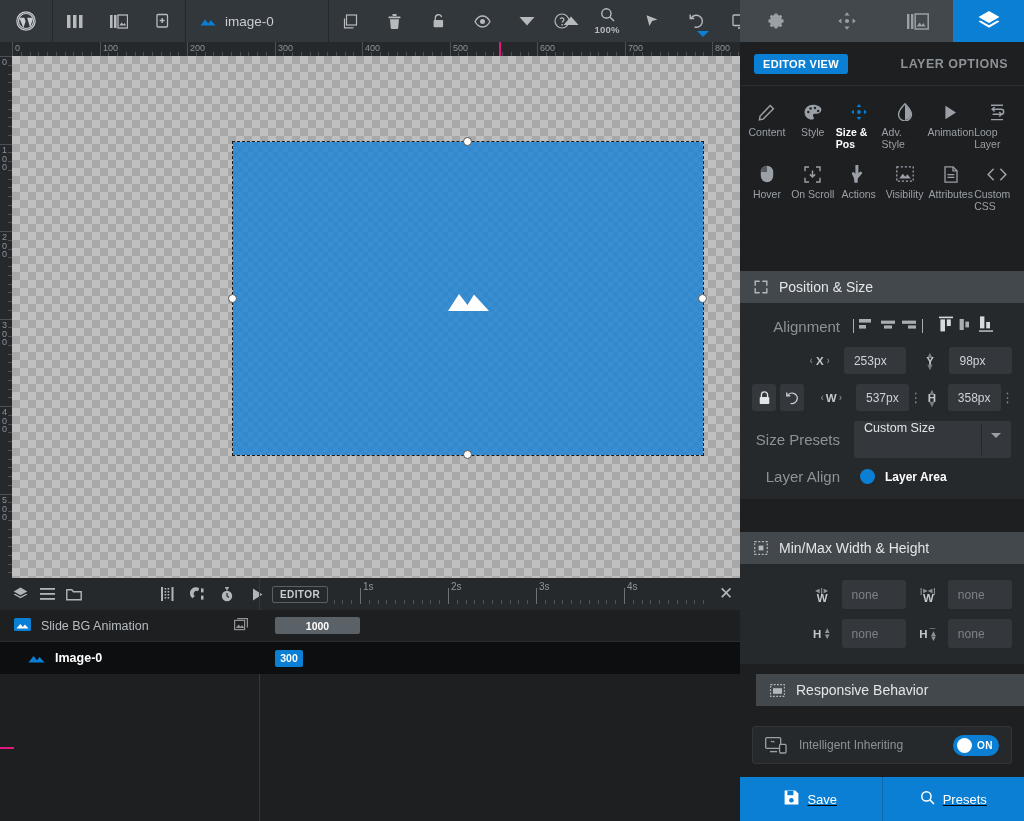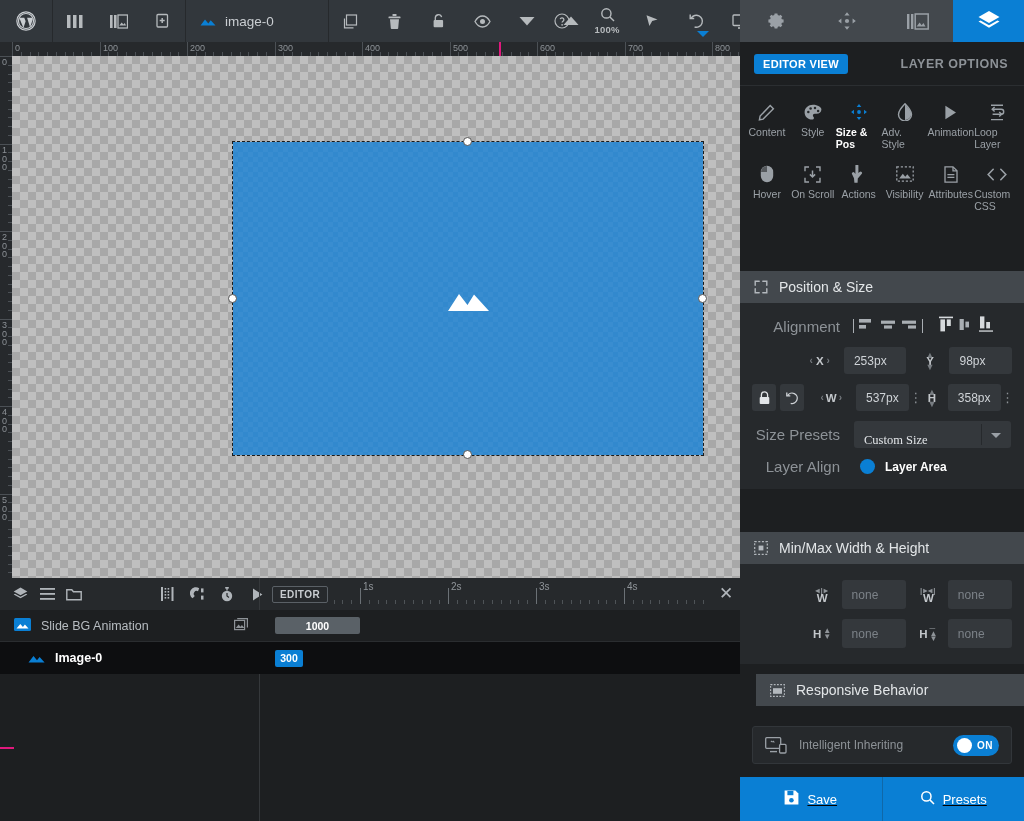--- a/index.html
+++ b/index.html
@@ -190,22 +190,22 @@
     cursor: text;
   }
   .field.ph { color: #7c8288; }
   .axis-ic { color: #c3c7cb; font-size: 11.5px; font-weight: bold; display: flex; align-items: center; justify-content: center; }
   .sq-btn {
     width: 27px; height: 27px; background: #34383c; border-radius: 3px; color: #cfd3d7;
     display: flex; align-items: center; justify-content: center; cursor: pointer;
   }
   .kebab { color: #8d9297; font-size: 13px; line-height: 8px; cursor: pointer; letter-spacing:0; }
   .select {
-    background: #34383c; border-radius: 3px; height: 27px; color: #e2e5e8; font-size: 12.5px;
-    display: flex; align-items: flex-end; padding: 0 10px; position: relative; cursor: pointer; font-family: Liberation Serif, serif;
+    background: #34383c; border-radius: 3px; height: 37px; color: #e2e5e8; font-size: 12.5px;
+    display: flex; align-items: flex-start; padding: 0 10px; position: relative; cursor: pointer;
   }
   .select .arr {
     position: absolute; right: 10px; top: 12px; width: 0; height: 0;
     border-left: 5px solid transparent; border-right: 5px solid transparent; border-top: 5px solid #9aa0a6;
   }
   .select .divl { position: absolute; right: 29px; top: 3px; bottom: 3px; width: 1px; background: #26292c; }
   .radio { width: 15px; height: 15px; border-radius: 50%; background: #3b4045; flex: none; cursor: pointer; }
   .radio.on { background: #0a7fd4; }
   .radio-lab { color: #8d9297; font-size: 12px; }
   .radio-lab.on { color: #ffffff; font-weight: bold; }

